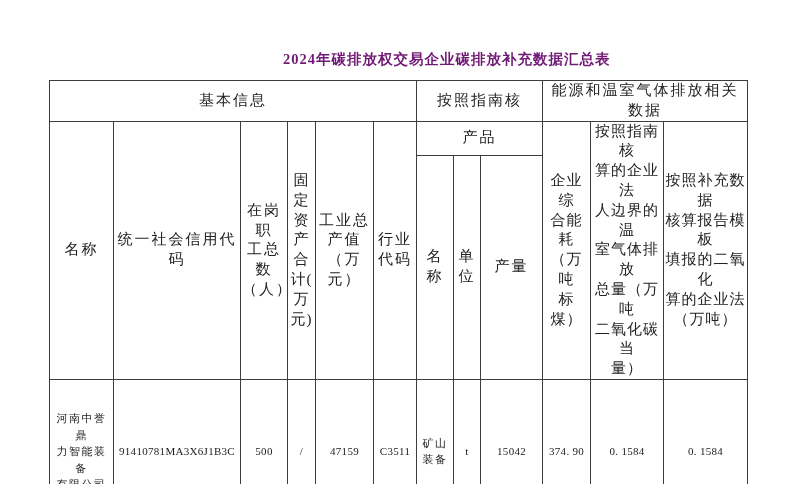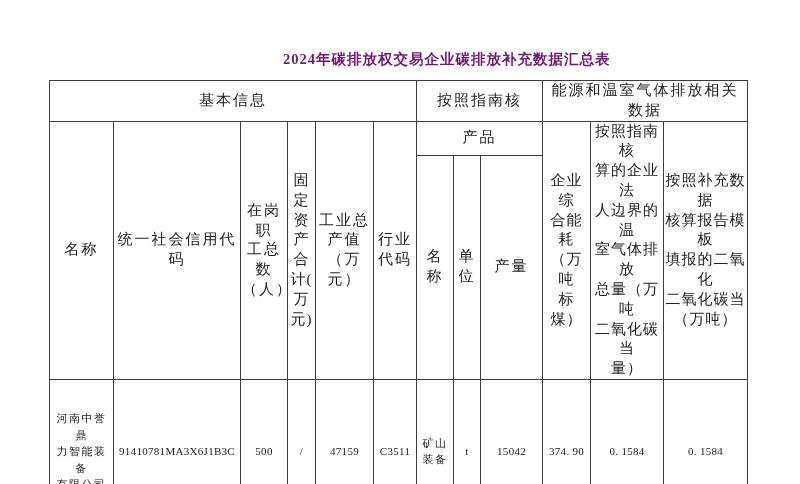--- a/index.html
+++ b/index.html
@@ -117,21 +117,21 @@
       <th rowspan="2" class="hdr hdr-tight">按照指南核
 算的企业法
 人边界的温
 室气体排放
 总量（万吨
 二氧化碳当
 量）</th>
       <th rowspan="2" class="hdr hdr-tight">按照补充数据
 核算报告模板
 填报的二氧化
-二氧化碳当
+算的企业法
 （万吨）</th>
     </tr>
 
     <tr class="r-sub">
       <th class="hdr">名
 称</th>
       <th class="hdr">单
 位</th>
       <th class="hdr">产量</th>
     </tr>

